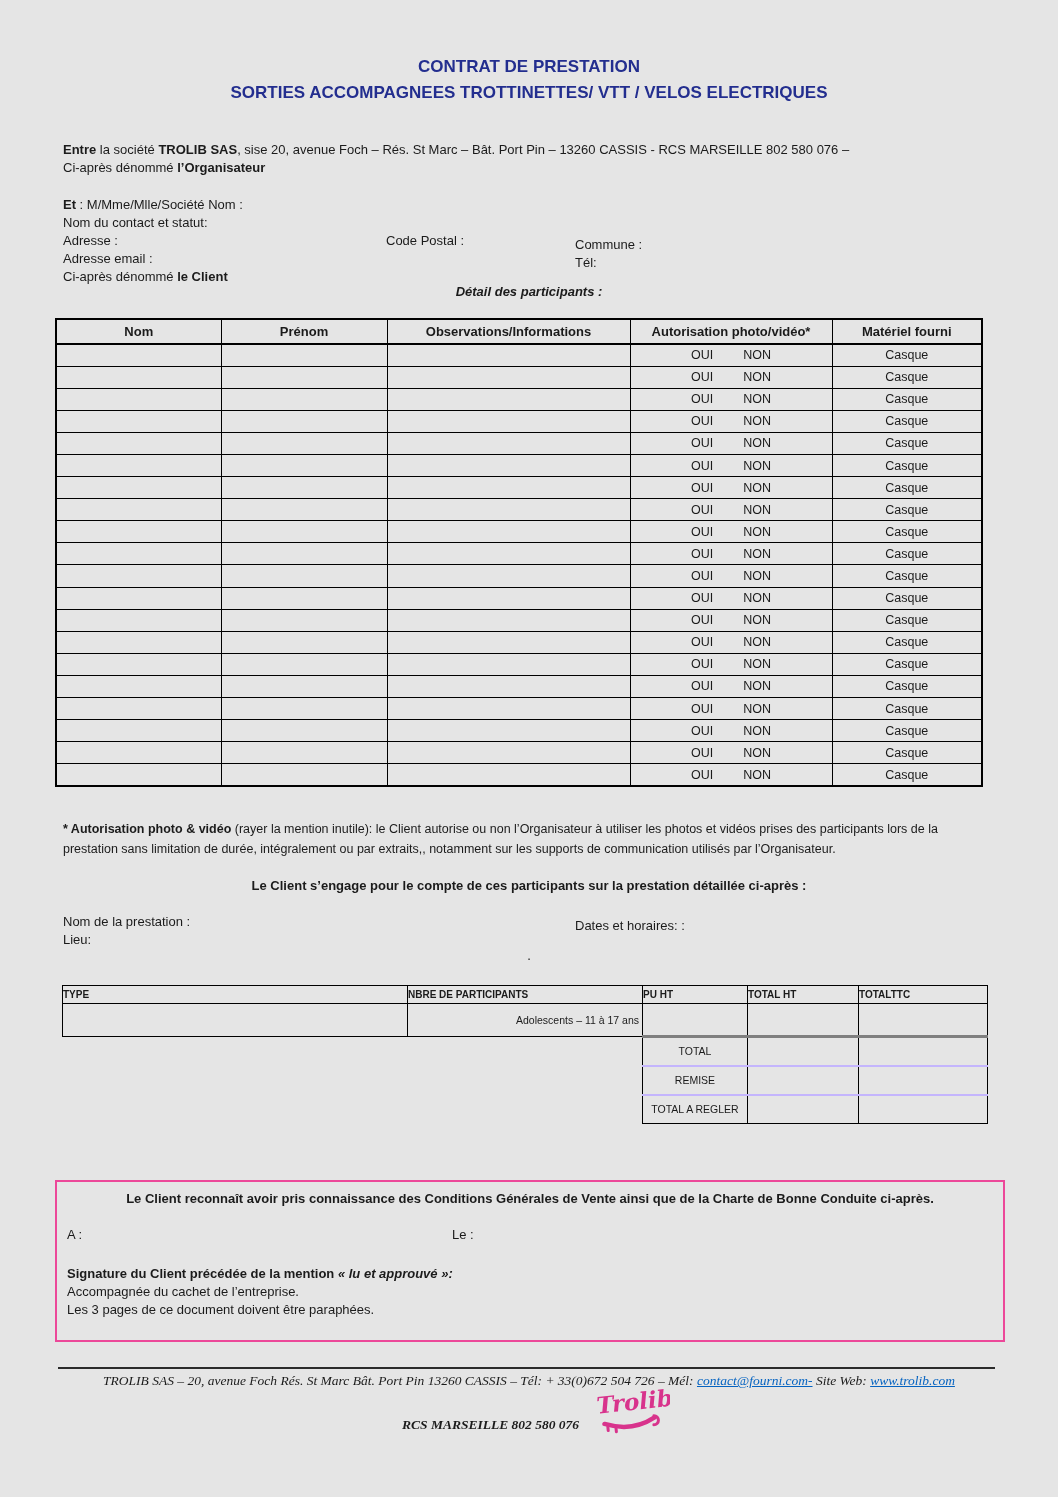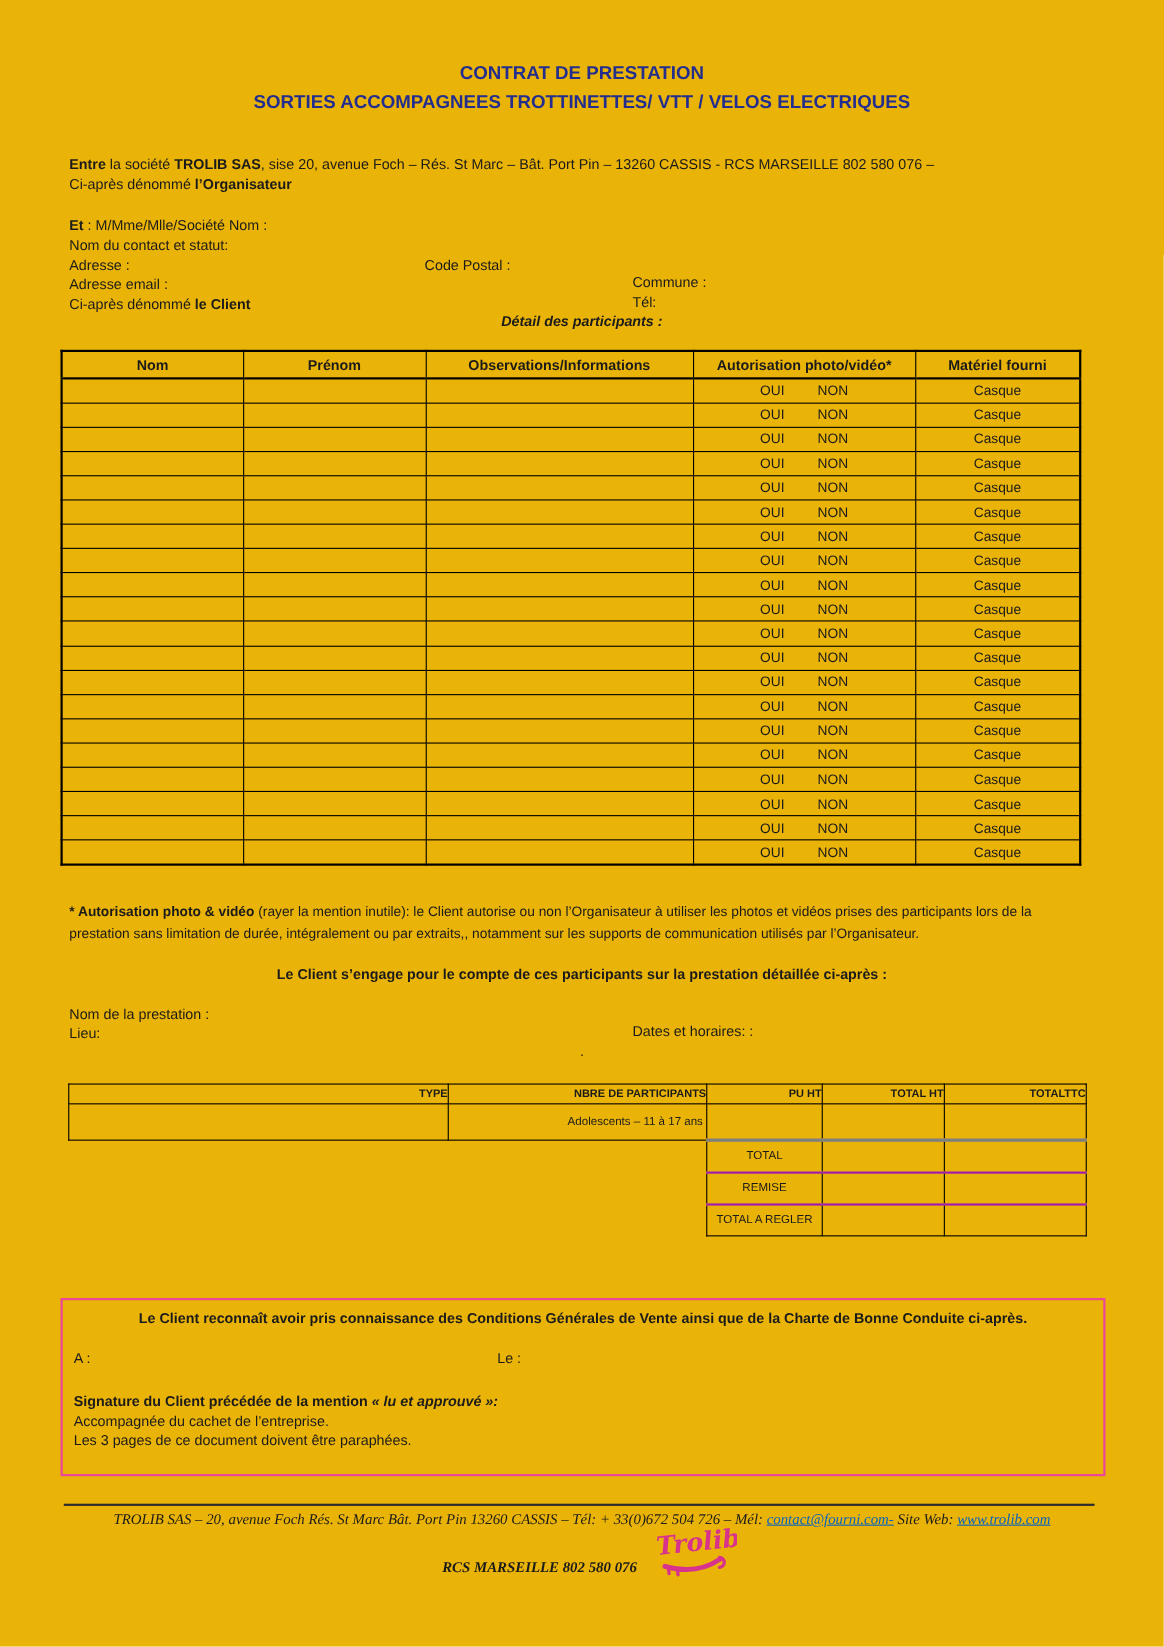--- a/index.html
+++ b/index.html
@@ -1,37 +1,37 @@
 <!DOCTYPE html>
 <html style="--title-blue: #232e8f; --link-blue: #0563c1; --logo-pink: #d8338c;"><head>
 <meta charset="utf-8">
 <style>
   * { margin:0; padding:0; box-sizing:border-box; }
   html,body { background:#ffffff; }
   .page {
     position:relative; width:1058px; height:1497px; margin:0 auto;
-    background:#eab308; color:#1b1b1b;
+    background:#e5e5e5; color:#1b1b1b;
     font-family:"Liberation Sans", sans-serif; font-size:13px;
     overflow:hidden;
   }
   .abs { position:absolute; }
 
   
   .doc-title { top:54px; left:0; width:100%; text-align:center;
     color:var(--title-blue,#232e8f); font-weight:bold; font-size:17px; line-height:26px; }
 
   
   .intro { top:141px; left:63px; width:915px; line-height:18px; }
   .b { font-weight:bold; }
 
   
   .fields { top:196px; left:63px; width:932px; }
   .frow { position:relative; height:18px; line-height:18px; }
   .pos-cp { position:absolute; left:323px; top:0; }
-  .pos-right { position:absolute; left:512px; top:16px; }
+  .pos-right { position:absolute; left:512px; top:4px; }
 
   .detail-line { top:284px; left:0; width:100%; text-align:center;
     font-style:italic; font-weight:bold; font-size:13px; }
 
   
   table.participants { position:absolute; top:318px; left:55px; width:926px;
     border-collapse:collapse; table-layout:fixed; border:2px solid #000; }
   .participants col.c1 { width:165px; } .participants col.c2 { width:166px; }
   .participants col.c3 { width:243px; } .participants col.c4 { width:202px; }
   .participants col.c5 { width:150px; }
@@ -53,27 +53,27 @@
   .prestation { top:913px; left:63px; width:932px; }
   .sep-dot { top:948px; left:0; width:100%; text-align:center; }
 
   
   table.pricing { position:absolute; top:985px; left:62px; width:925px;
     border-collapse:collapse; table-layout:fixed; }
   .pricing col.p1 { width:345px; } .pricing col.p2 { width:235px; }
   .pricing col.p3 { width:105px; } .pricing col.p4 { width:111px; }
   .pricing col.p5 { width:129px; }
   .pricing th { border:1px solid #000; height:18px; font-size:10px;
-    font-weight:bold; text-align:right; }
+    font-weight:bold; text-align:left; }
   .pricing td { border:1px solid #000; font-size:10.5px; }
   .pricing tr.r-adultes td, .pricing tr.r-ados td { height:33px; }
   .pricing tr.r-adultes td { border-bottom:3px solid #7f7f7f; }
   .pricing tr.r-ados td.rgt { border-bottom:3px solid #7f7f7f; }
   .pricing td.nbre { text-align:right; padding-right:3px; }
-  .pricing tr.r-sum td { height:29px; border-top:2px solid #a21caf; }
+  .pricing tr.r-sum td { height:29px; border-top:2px solid #c4b5fd; }
   .pricing tr.r-sum td.sum-empty { border:none; }
   .pricing td.sum-label { text-align:center; }
 
   
   .ack-box { top:1180px; left:55px; width:950px; height:162px;
     border:2px solid #ec4899; padding:9px 10px 0 10px; }
   .ack-title { text-align:center; font-weight:bold; font-size:13px; }
   .ack-row { position:relative; margin-top:21px; height:18px; }
   .ack-le { position:absolute; left:385px; top:0; }
   .ack-sig { margin-top:20px; line-height:18px; }

